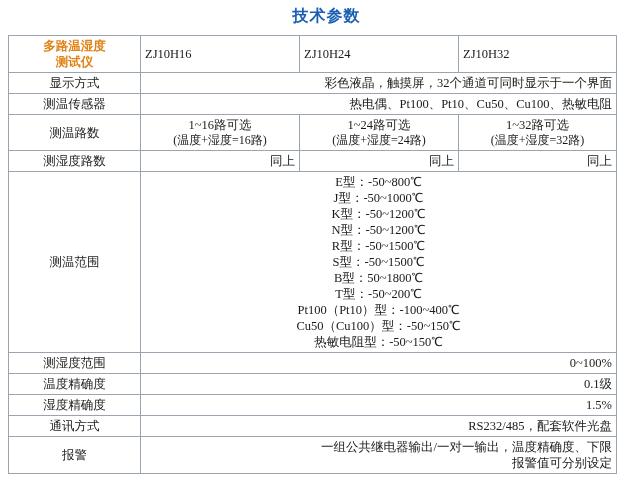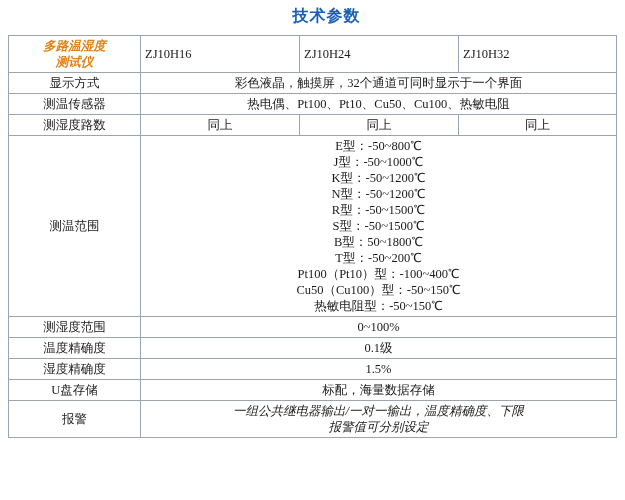--- a/index.html
+++ b/index.html
@@ -42,36 +42,36 @@
     text-align: center;
     color: #222;
   }
   .lbl-orange {
     color: #e08214;
     font-weight: bold;
     font-size: 12.5px;
     line-height: 1.3;
   }
   .ctr { text-align: center; }
-  .lft { text-align: center; padding-left: 6px; }
+  .lft { text-align: right; padding-left: 6px; }
   .model {
     font-family: "Liberation Serif", serif;
     font-size: 13px;
   }
   .sub {
     font-size: 12px;
   }
   .range-cell {
     padding: 3px 4px;
   }
   .range-line {
     text-align: center;
     white-space: nowrap;
   }
-  .tight { line-height: 1.25; font-style: italic; }
+  .tight { line-height: 1.25; }
 </style>
 </head>
 <body>
 
 <div class="page-title">技术参数</div>
 
 <table class="spec">
   <colgroup>
     <col style="width:132px">
     <col style="width:159px">
@@ -92,20 +92,35 @@
     <tr>
       <td class="lbl">显示方式</td>
       <td class="lft" colspan="3">彩色液晶，触摸屏，32个通道可同时显示于一个界面</td>
     </tr>
 
     <tr>
       <td class="lbl">测温传感器</td>
       <td class="lft" colspan="3">热电偶、Pt100、Pt10、Cu50、Cu100、热敏电阻</td>
     </tr>
 
+    <tr>
+      <td class="lbl">测温路数</td>
+      <td class="ctr tight">
+        <div>1~16路可选</div>
+        <div class="sub">(温度+湿度=16路)</div>
+      </td>
+      <td class="ctr tight">
+        <div>1~24路可选</div>
+        <div class="sub">(温度+湿度=24路)</div>
+      </td>
+      <td class="ctr tight">
+        <div>1~32路可选</div>
+        <div class="sub">(温度+湿度=32路)</div>
+      </td>
+    </tr>
 
     <tr>
       <td class="lbl">测湿度路数</td>
       <td class="lft">同上</td>
       <td class="lft">同上</td>
       <td class="lft">同上</td>
     </tr>
 
     <tr>
       <td class="lbl">测温范围</td>
@@ -133,25 +148,25 @@
       <td class="lbl">温度精确度</td>
       <td class="lft" colspan="3">0.1级</td>
     </tr>
 
     <tr>
       <td class="lbl">湿度精确度</td>
       <td class="lft" colspan="3">1.5%</td>
     </tr>
 
 
+    <tr>
+      <td class="lbl">通讯方式</td>
+      <td class="lft" colspan="3">RS232/485，配套软件光盘</td>
+    </tr>
 
-    <tr>
-      <td class="lbl">U盘存储</td>
-      <td class="lft" colspan="3">标配，海量数据存储</td>
-    </tr>
 
     <tr>
       <td class="lbl">报警</td>
       <td class="lft tight" colspan="3">
         <div>一组公共继电器输出/一对一输出，温度精确度、下限</div>
         <div>报警值可分别设定</div>
       </td>
     </tr>
 
   </tbody>

